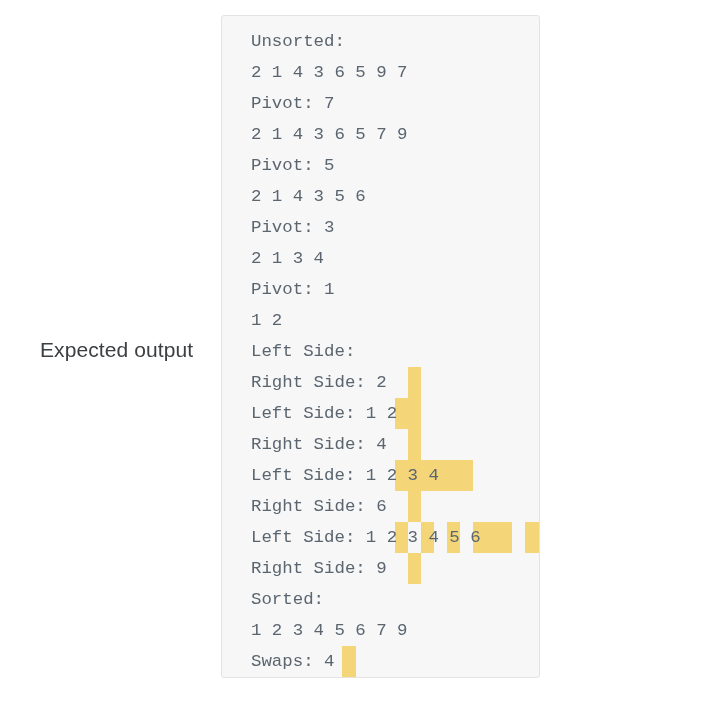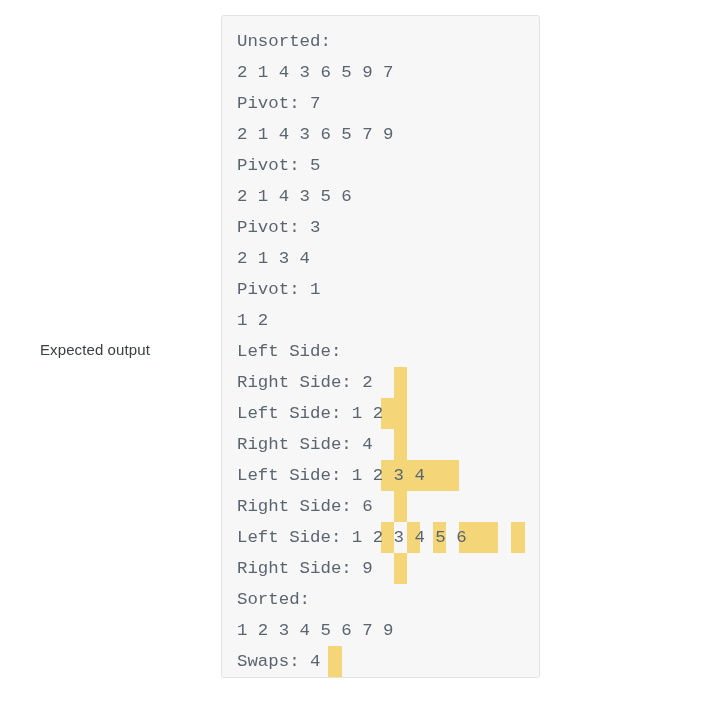--- a/index.html
+++ b/index.html
@@ -15,21 +15,21 @@
     font-family: "Liberation Sans", sans-serif;
     overflow: hidden;
   }
 
   
   #field-label {
     position: absolute;
     left: 40px;
     top: 340px;
     font-family: "Liberation Sans", sans-serif;
-    font-size: 15px;
+    font-size: 21px;
     line-height: 20px;
     color: #3c4043;
     white-space: nowrap;
     letter-spacing: 0.1px;
   }
 
   
   #output-panel {
     position: absolute;
     left: 221px;
@@ -52,21 +52,21 @@
     font-family: "Liberation Mono", "DejaVu Sans Mono", monospace;
     font-size: 17.4px;
     line-height: 31px;
     color: #5a6570;
     white-space: pre;
     letter-spacing: 0px;
   }
 
   .out-line {
     position: absolute;
-    left: 15px;
+    left: 29px;
     height: 31px;
     white-space: pre;
     color: #5a6570;
   }
 
   .hl {
     position: absolute;
     background: #f4d679;
     height: 31px;
     z-index: 0;

